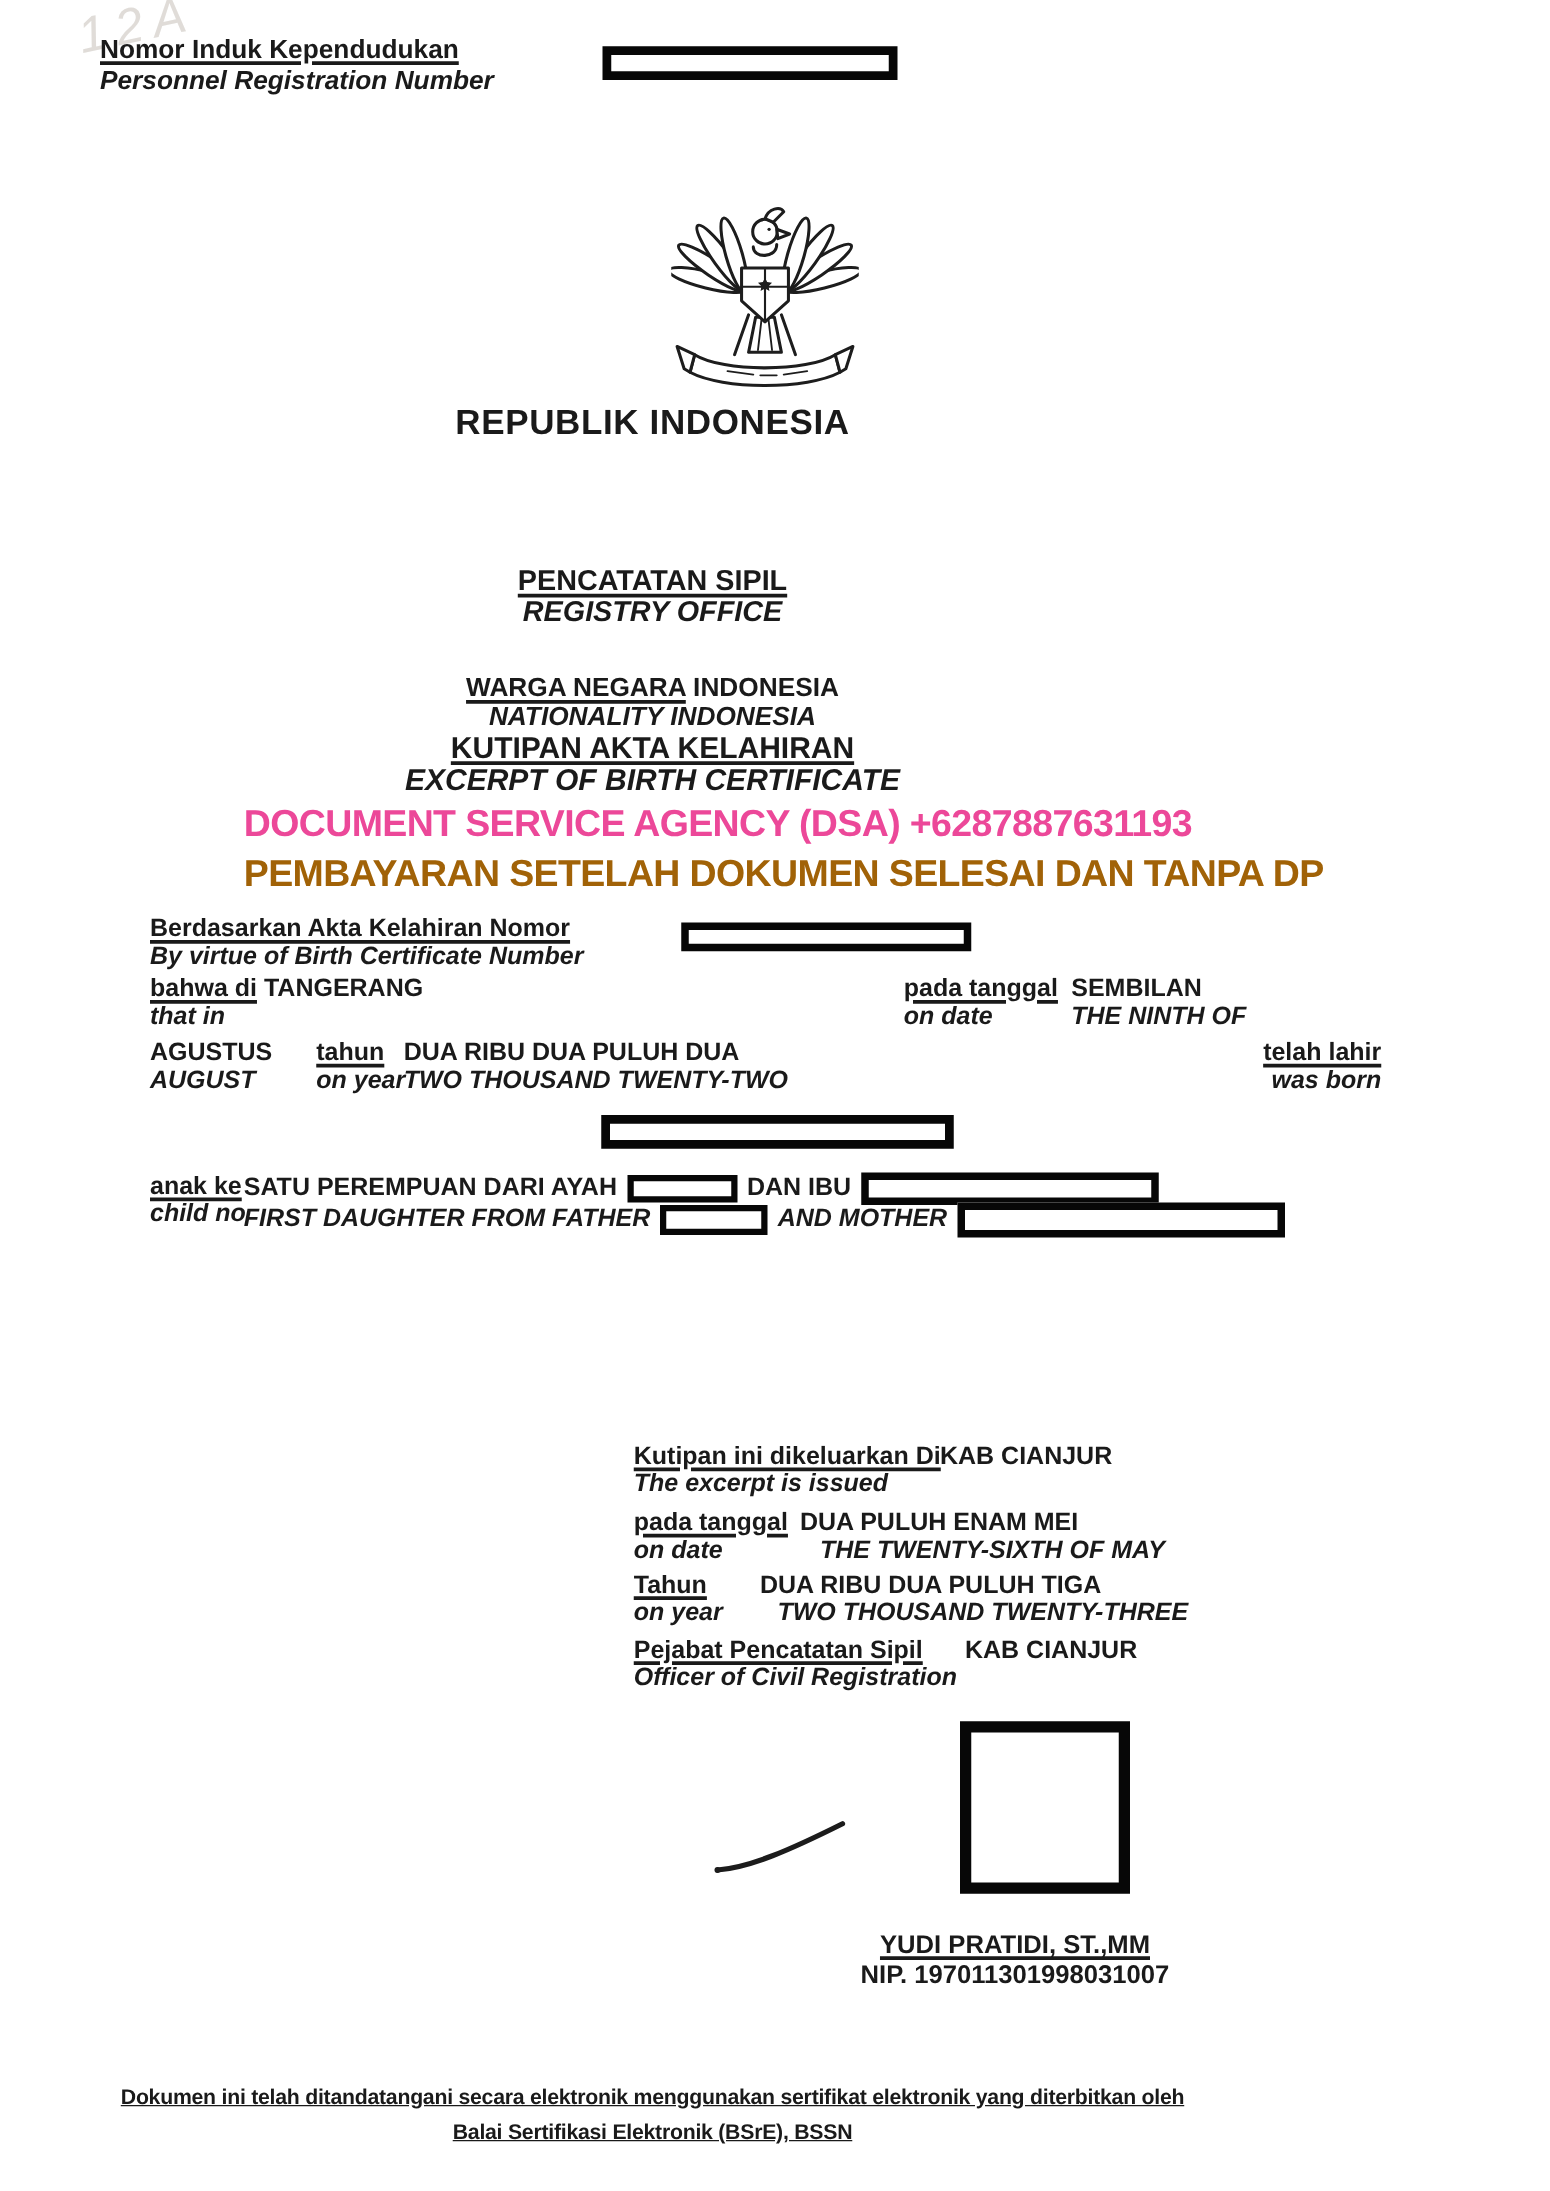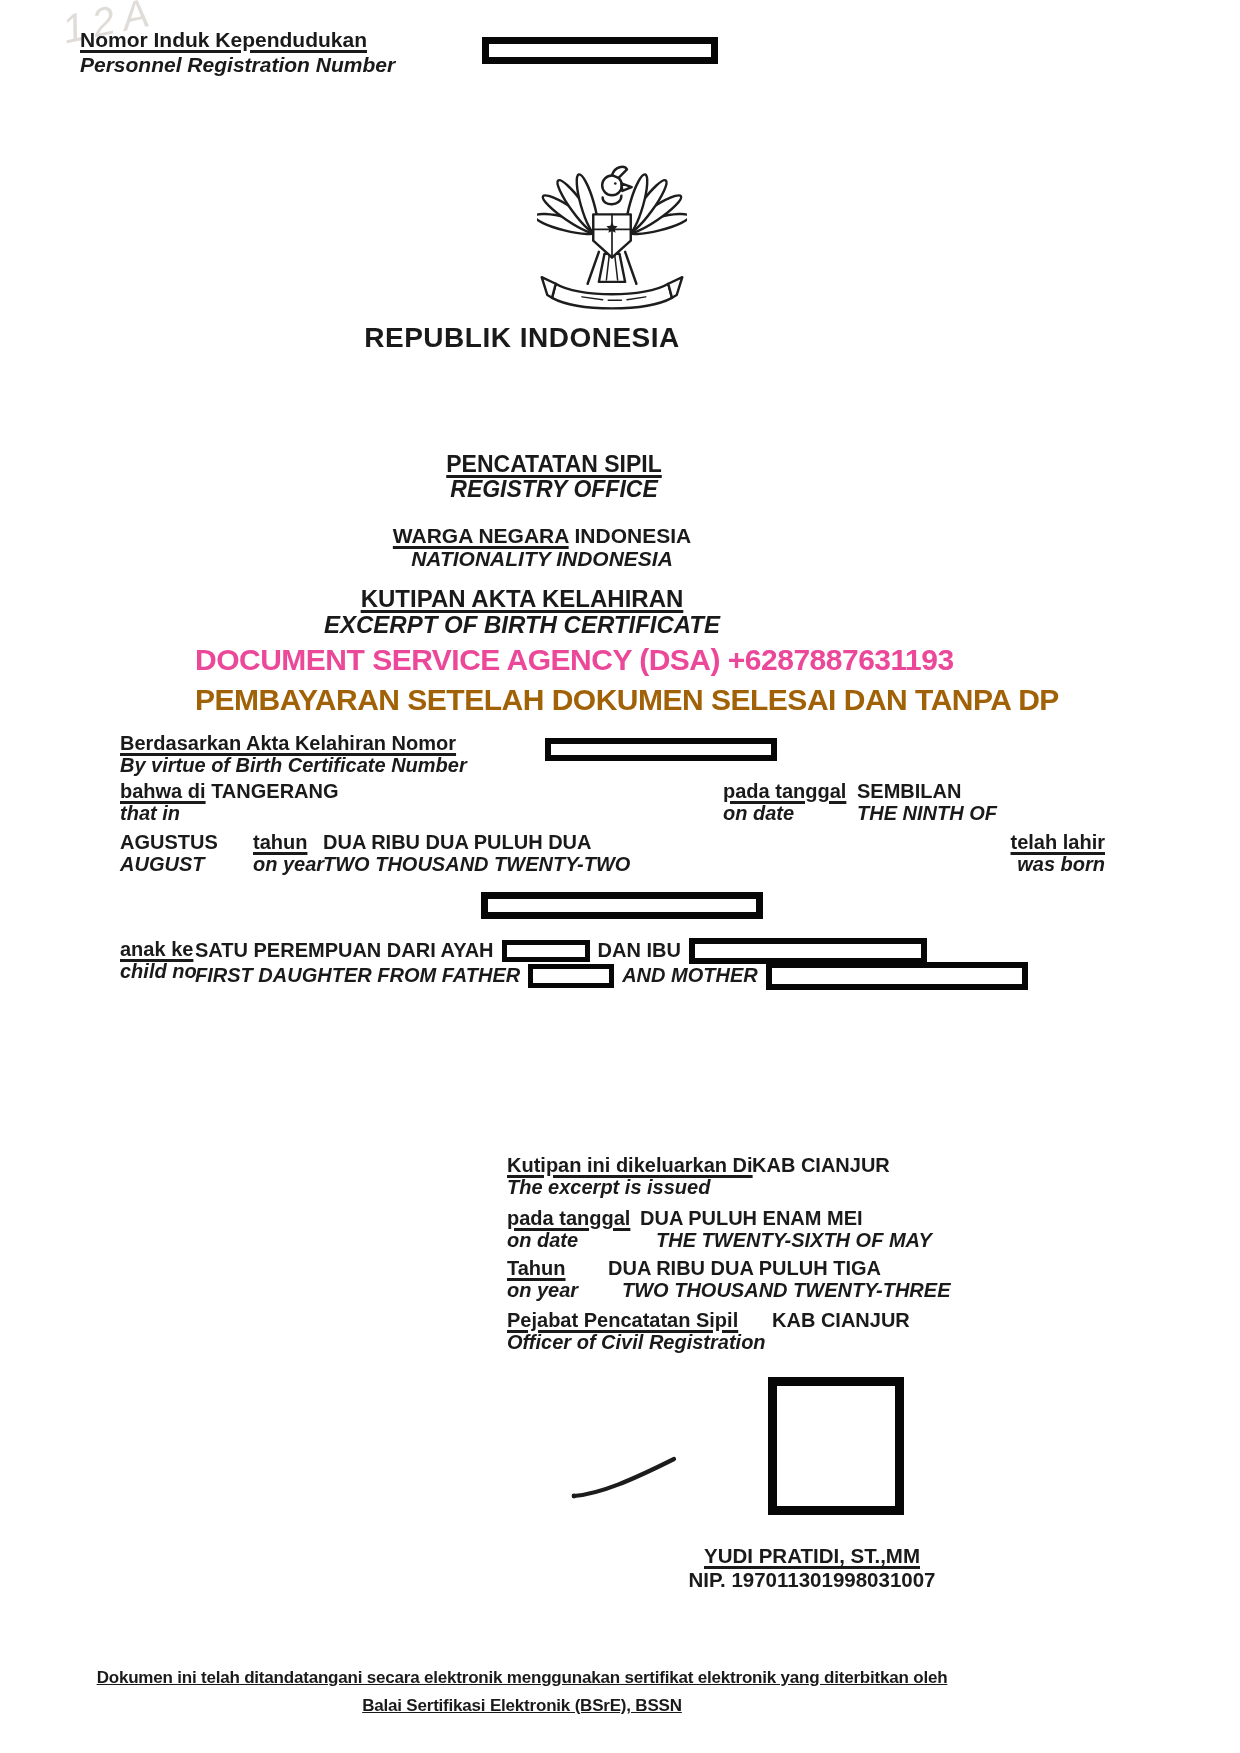--- a/index.html
+++ b/index.html
@@ -76,25 +76,25 @@
 
         <path d="M20,134 C44,149 116,149 140,134 L144,149 C116,164 44,164 16,149 Z"></path>
         <path d="M20,134 L5,127 L11,146 L16,149 Z"></path>
         <path d="M140,134 L155,127 L149,146 L144,149 Z"></path>
         <path d="M48,148 L70,151 M76,151.6 L90,151.6 M96,151 L116,148" stroke-width="1.6"></path>
       </g>
     </svg>
   </div>
   <div class="abs center" style="top:322px;font-size:28px;letter-spacing:.5px;">REPUBLIK INDONESIA</div>
 
-  <div class="abs center" style="top:452px;font-size:23px;line-height:25px;margin-left:32px;">
+  <div class="abs center" style="top:452px;font-size:23px;line-height:25px;">
     <div class="hdr-u">PENCATATAN SIPIL</div>
     <div class="it">REGISTRY OFFICE</div>
   </div>
-  <div class="abs center" style="top:524px;font-size:21px;line-height:23px;padding-left:20px;">
+  <div class="abs center" style="top:539px;font-size:21px;line-height:23px;">
     <div><span class="hdr-u">WARGA NEGARA</span> <span>INDONESIA</span></div>
     <div class="it">NATIONALITY INDONESIA</div>
   </div>
   <div class="abs center" style="top:586px;font-size:24px;line-height:26px;">
     <div class="hdr-u">KUTIPAN AKTA KELAHIRAN</div>
     <div class="it">EXCERPT OF BIRTH CERTIFICATE</div>
   </div>
 
   <div class="abs" style="left:195px;top:640px;">
     <div class="overlay-line" style="color: #ec4899;">DOCUMENT SERVICE AGENCY (DSA) +6287887631193</div>

